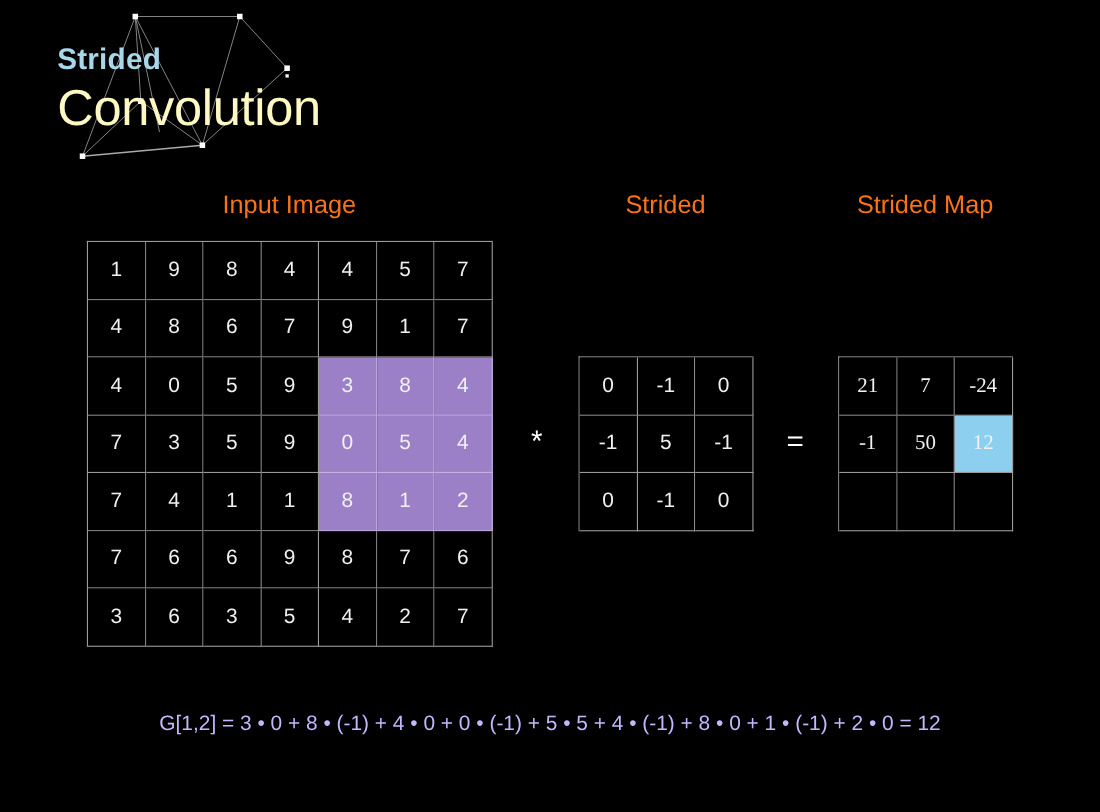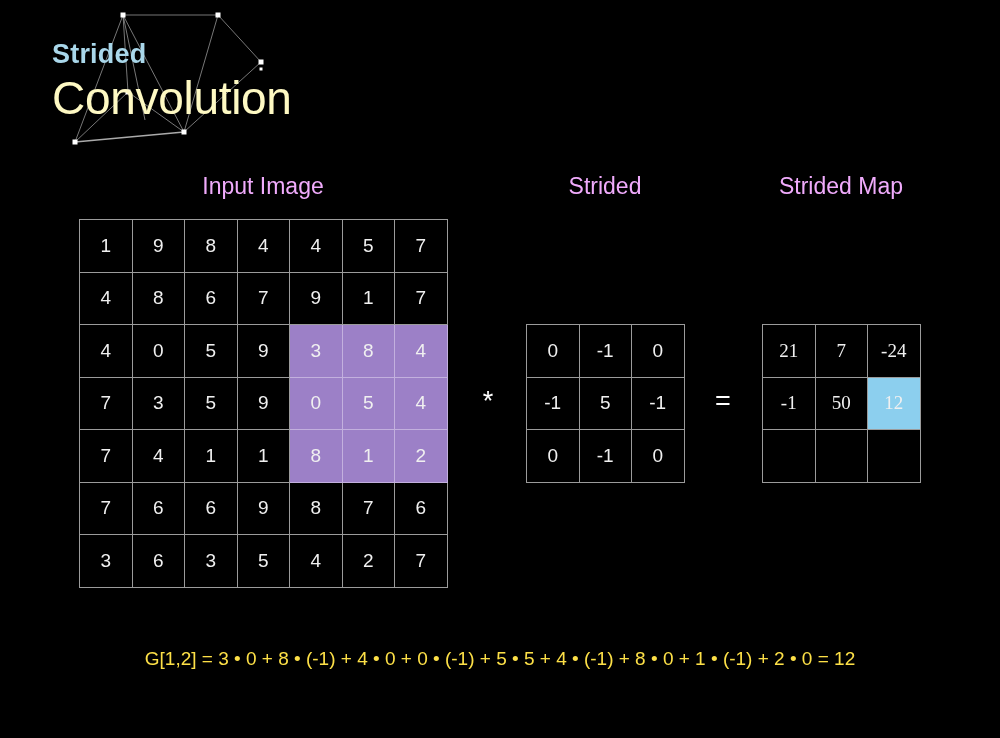--- a/index.html
+++ b/index.html
@@ -47,21 +47,21 @@
     color: #fef9c3;
     display: block;
     margin-top: 7px;
     letter-spacing: -0.3px;
   }
 
   
   .section-heading {
     position: absolute;
     font-size: 23px;
-    color: #f0abfc;
+    color: #f97316;
     white-space: nowrap;
     text-align: center;
   }
   #heading-input  { left: 79px;  top: 173px; width: 368px; }
   #heading-kernel { left: 526px; top: 173px; width: 158px; }
   #heading-feature{ left: 762px; top: 173px; width: 158px; }
 
   
   .grid {
     position: absolute;
@@ -128,21 +128,21 @@
   #operator-equals   { left: 703px; top: 386px; }
 
   
   #equation {
     position: absolute;
     left: 0;
     top: 648px;
     width: 1000px;
     text-align: center;
     font-size: 19px;
-    color: #fde047;
+    color: #c4b5fd;
     white-space: nowrap;
   }
 </style>
 </head>
 <body>
 
 <svg id="network-graphic" viewBox="0 0 300 160" xmlns="http://www.w3.org/2000/svg">
   <g stroke="#c8c8c8" stroke-width="0.7" fill="none" opacity="0.85">
     <line x1="123" y1="15" x2="218" y2="15"></line>
     <line x1="218" y1="15" x2="261" y2="62"></line>

